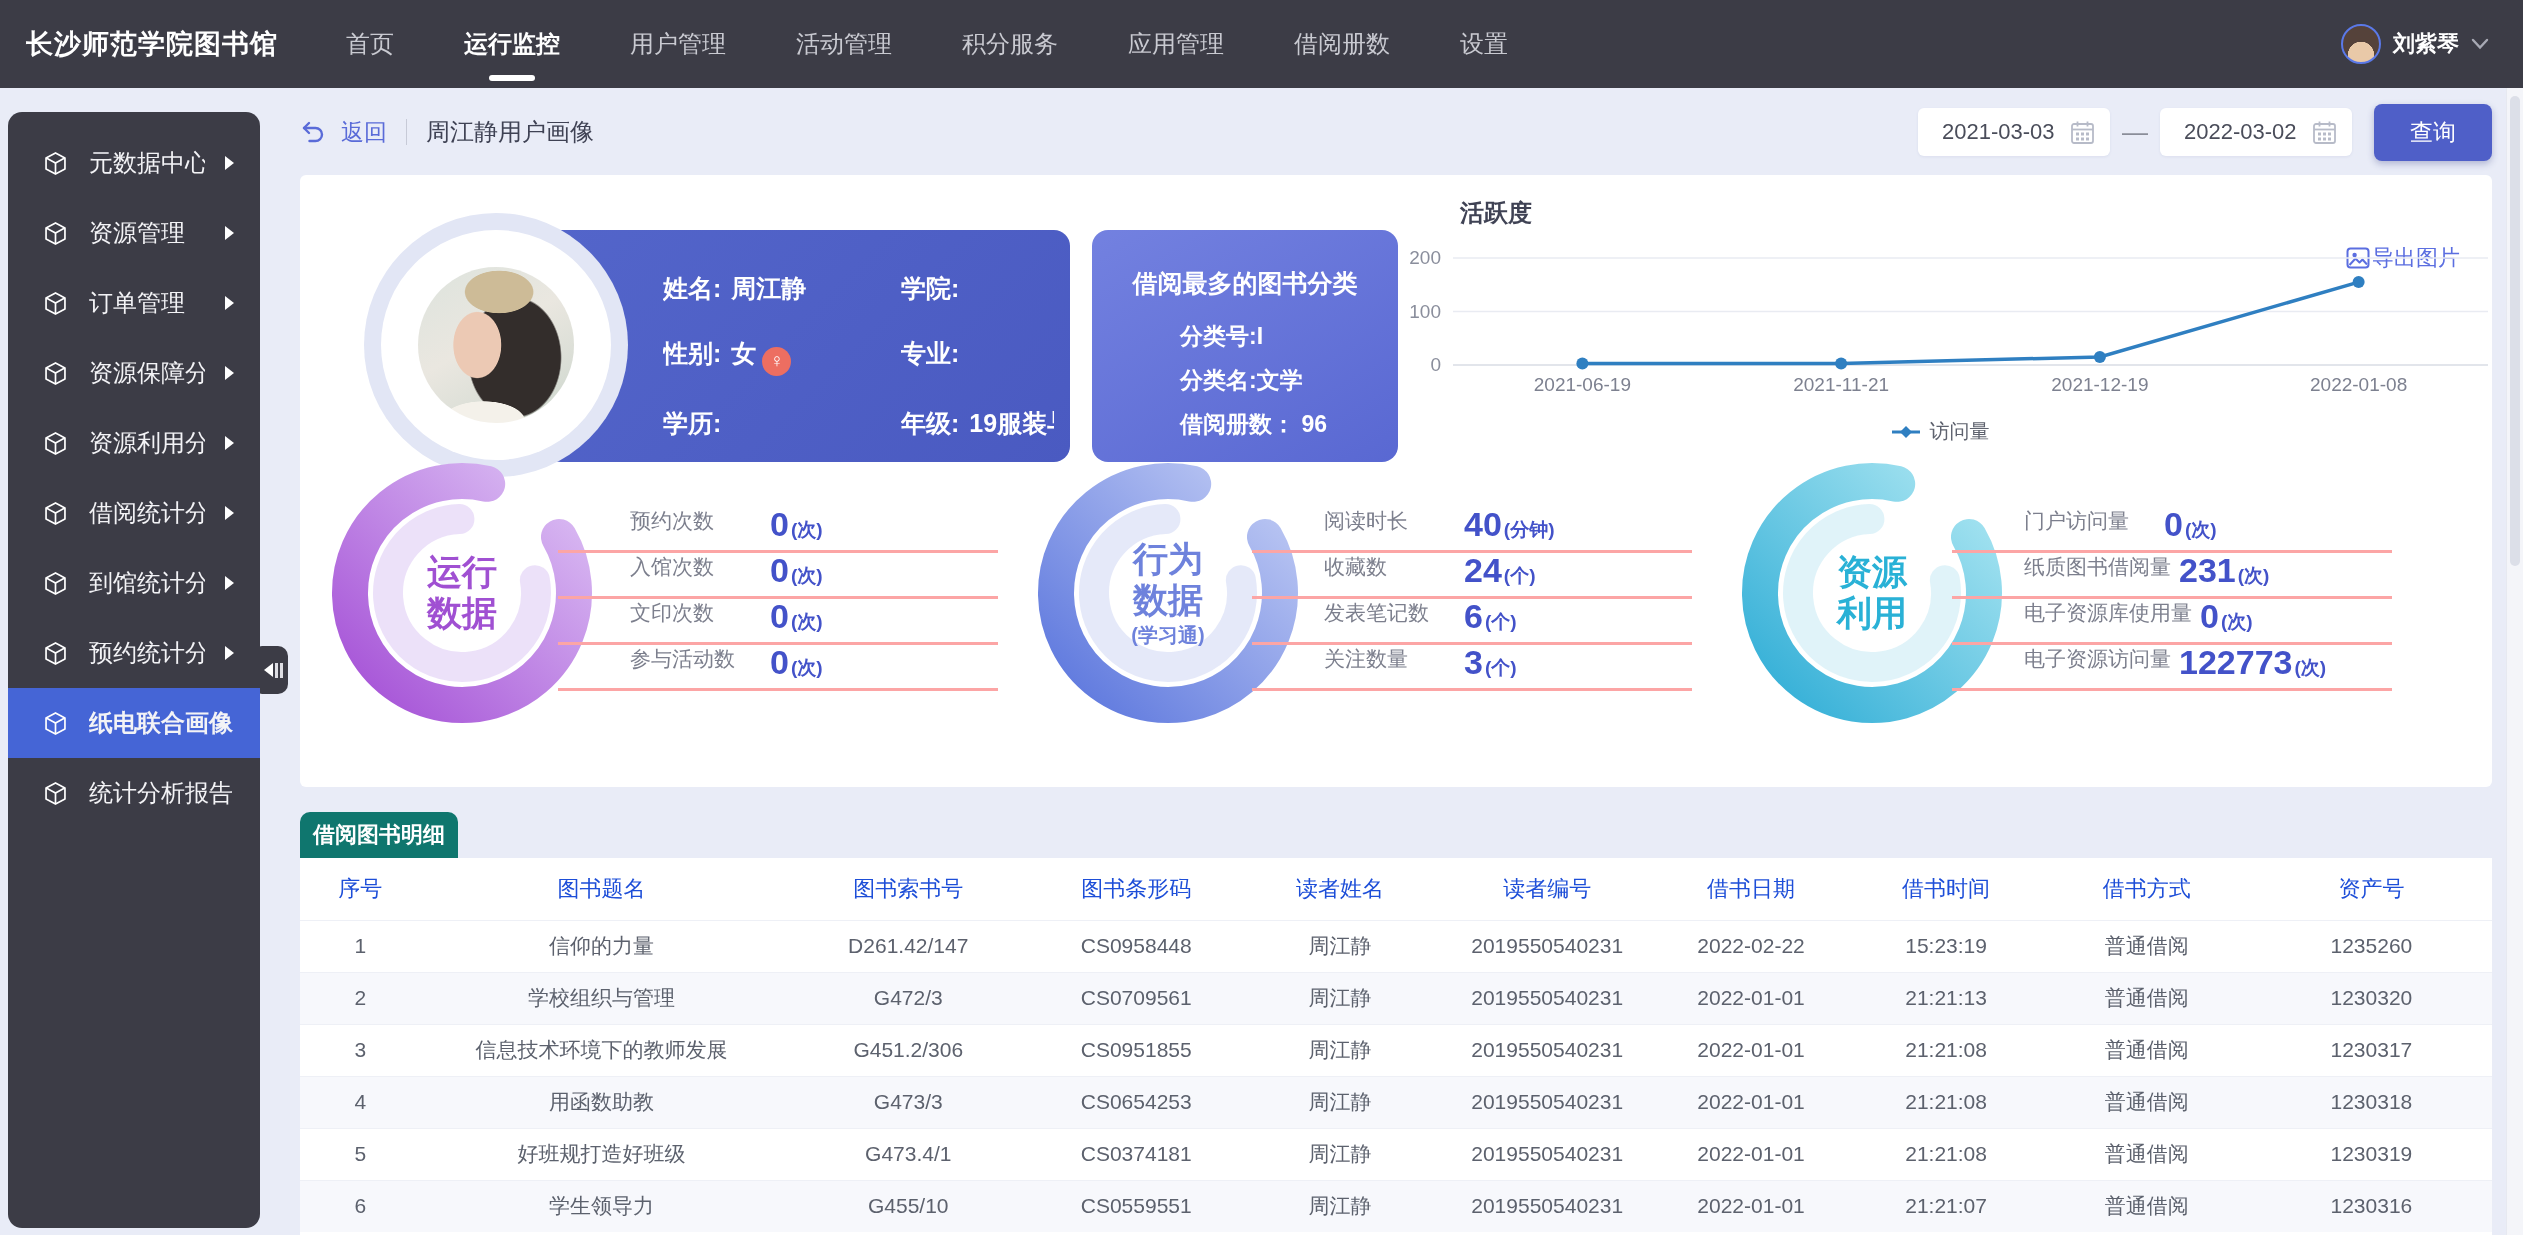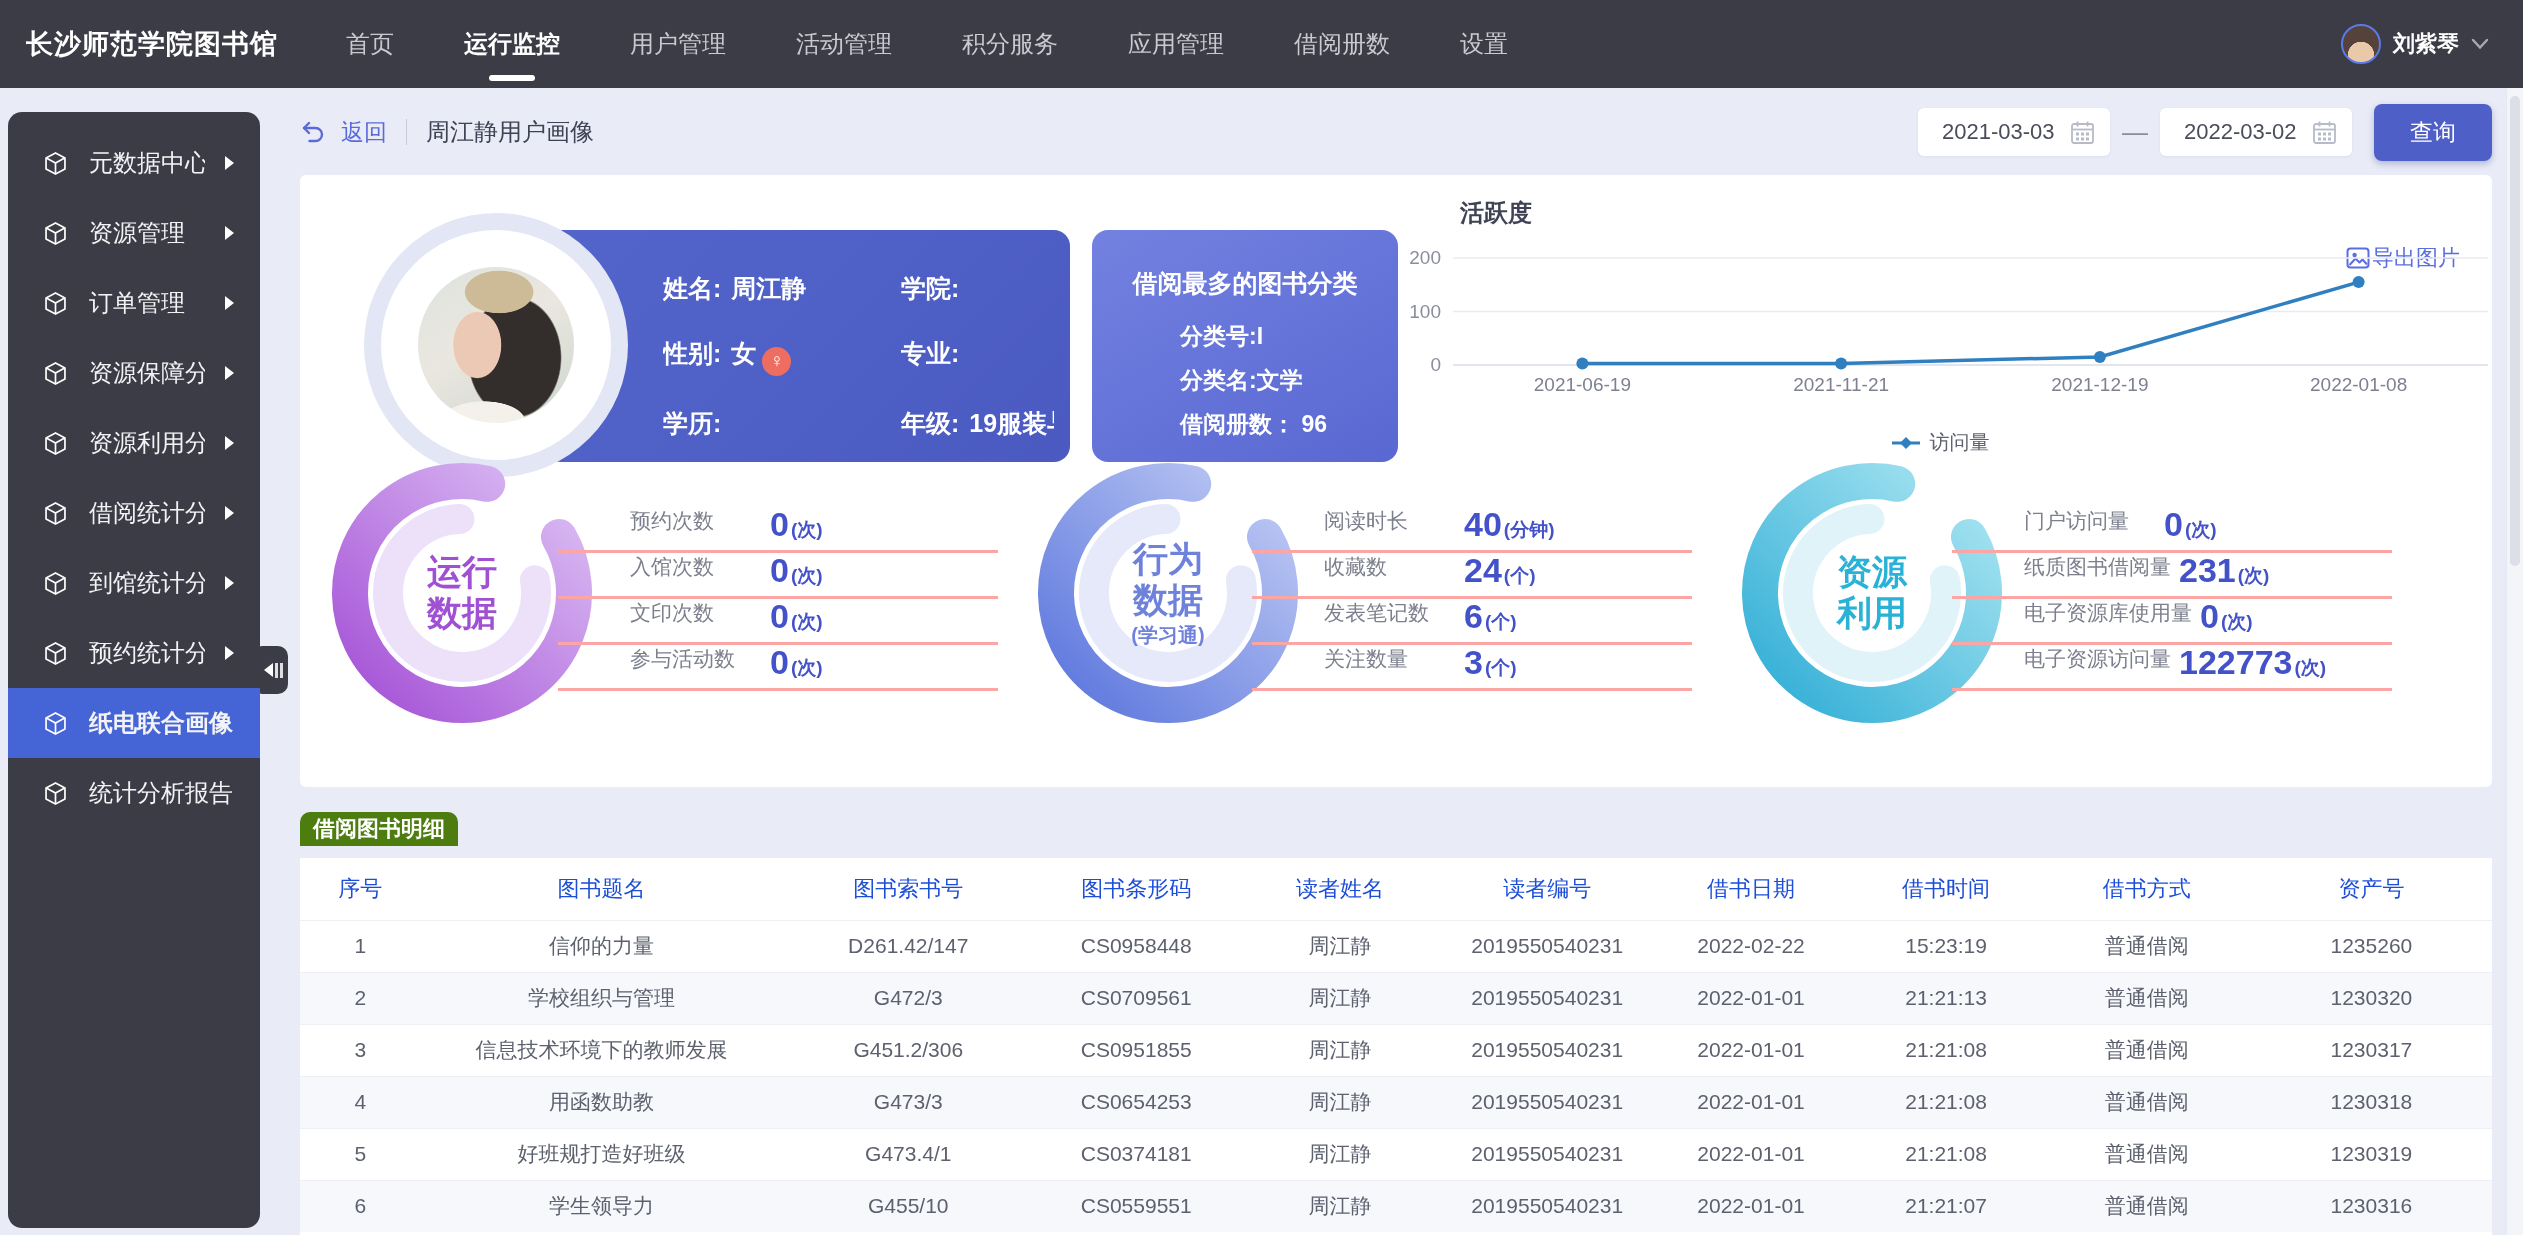--- a/index.html
+++ b/index.html
@@ -77,35 +77,35 @@
               vertical-align:-5px; margin-left:6px; font-weight:700; }
   .category-card { position:absolute; left:792px; top:55px; width:306px; height:232px; border-radius:16px;
               background:linear-gradient(150deg,#7381e0,#5968d2); color:#fff; }
   .cat-title { text-align:center; margin-top:37px; font-size:25px; font-weight:700; }
   .cat-lines { margin:21px 0 0 88px; display:flex; flex-direction:column; gap:13px;
               font-size:23px; font-weight:700; }
   .chart-title { position:absolute; left:1160px; top:22px; font-size:24px; font-weight:700; color:#3f4254; }
   .export-link { position:absolute; right:32px; top:24px; display:flex; align-items:center; gap:1px;
               color:#5b6ee0; font-size:22px; cursor:pointer;margin-top:44px; }
   .chart-wrap { position:absolute; left:1090px; top:60px; width:1100px; height:175px; }
-  .chart-legend { position:absolute; left:1090px; top:254px; width:1100px; display:flex;
+  .chart-legend { position:absolute; left:1090px; top:243px; width:1100px; display:flex;
               justify-content:center; align-items:center; gap:9px; font-size:20px; color:#5e626e; cursor:pointer; }
   
   .donut { position:absolute; width:264px; height:264px; top:286px; }
   .donut-label { position:absolute; inset:0; display:flex; flex-direction:column; align-items:center;
               justify-content:center; font-weight:700; font-size:35px; line-height:1.16; text-align:center; }
   .donut-sub { font-size:20px; margin-top:3px; }
   .stats { position:absolute; top:332px; width:440px; }
   .stat-row { height:46px; display:flex; align-items:flex-start; padding-left:72px;
               border-bottom:3px solid #fca5a5; }
   .stat-label { min-width:132px; font-size:21px; color:#7c7f8d; white-space:nowrap; margin-right:8px; }
   .stat-value { font-size:34px; font-weight:700; color:#4352c9; line-height:1; }
   .stat-unit { font-size:19px; font-weight:700; color:#4352c9; margin-left:2px; }
   
-  .table-tab { position:absolute; left:300px; top:812px; width:158px; height:34px; background:#4d7c0f;
+  .table-tab { position:absolute; left:300px; top:812px; width:158px; height:46px; background:#0f766e;
               border-radius:10px 10px 0 0; color:#fff; font-size:22px; font-weight:700;
               display:flex; align-items:center; justify-content:center; cursor:pointer; }
   .table-card { position:absolute; left:300px; top:858px; width:2192px; height:377px;
               background:#fff; overflow:hidden; }
   table { width:100%; border-collapse:collapse; table-layout:fixed; }
   th { height:62px; font-size:22px; color:#1d4ed8; font-weight:400; text-align:center; background:#fff; }
   td { height:52px; font-size:21px; color:#5c616d; text-align:center; border-top:1px solid #eef0f6;
        white-space:nowrap; overflow:hidden; }
   tr.stripe td { background:#f7f8fc; }
   

